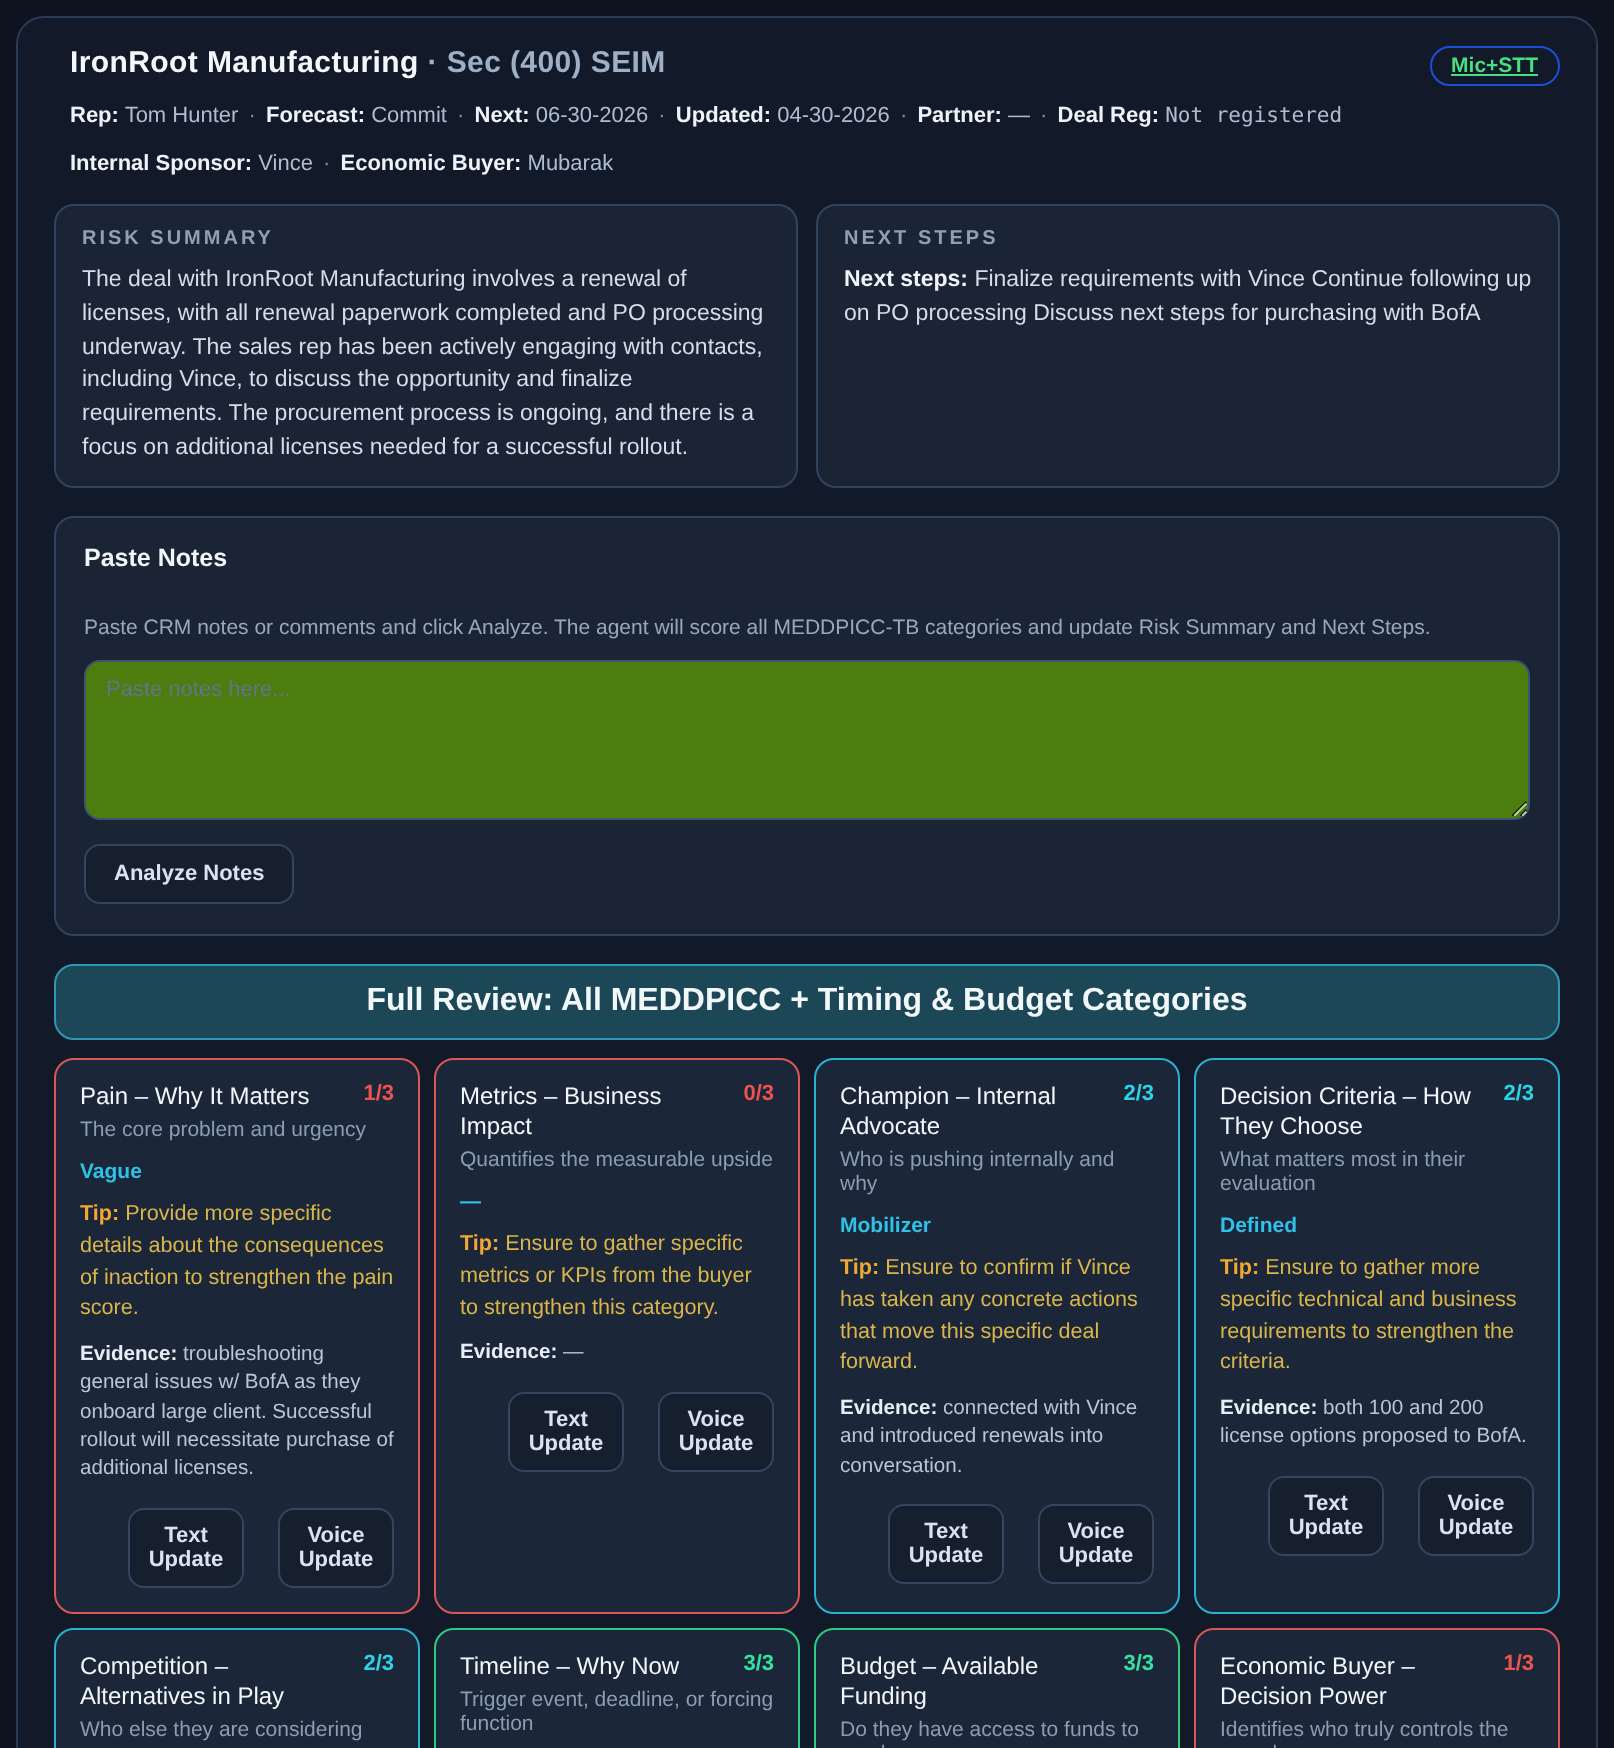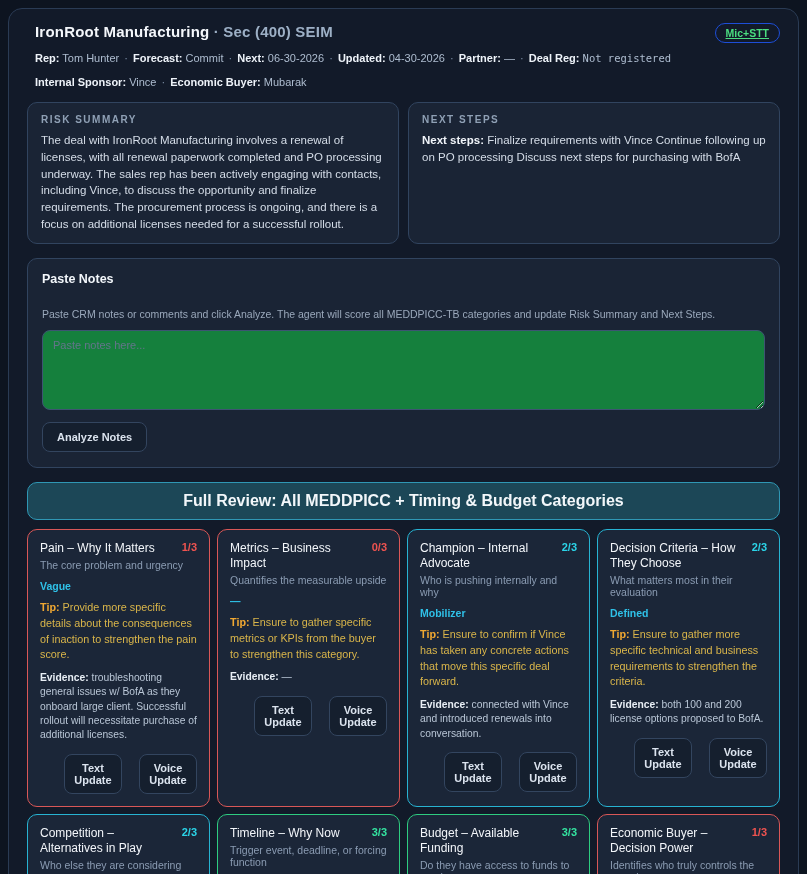--- a/index.html
+++ b/index.html
@@ -39,21 +39,21 @@
     font-size: 10px; font-weight: 600; letter-spacing: 1.5px; color: #8fa0b5; margin-bottom: 7px;
   }
   .panel-body { font-size: 11.5px; line-height: 1.45; color: #d5dde8; min-height: 68px; }
   .panel-body .lead { font-weight: bold; color: #f0f4f9; }
   
   .paste-panel { margin-top: 14px; padding: 13px 14px 15px 14px; }
   .paste-title { font-size: 12.5px; font-weight: bold; color: #f2f6fa; }
   .paste-desc { font-size: 10.5px; color: #9aa8bb; margin-top: 22px; }
   .notes-area {
     display: block; width: 100%; height: 80px; margin-top: 10px; resize: both;
-    background: #15803d; border: 1px solid #3d5472; border-radius: 8px;
+    background: #4d7c0f; border: 1px solid #3d5472; border-radius: 8px;
     color: #cfd8e3; font-family: "Liberation Sans", sans-serif; font-size: 11px; padding: 8px 10px;
   }
   .notes-area::placeholder { color: #64748b; }
   .btn {
     background: #151f2e; border: 1px solid #33455f; border-radius: 8px;
     color: #dbe3ee; font-family: "Liberation Sans", sans-serif;
     font-size: 11px; font-weight: 600; padding: 8px 14px; cursor: pointer;
   }
   .analyze-btn { margin-top: 12px; }
   

